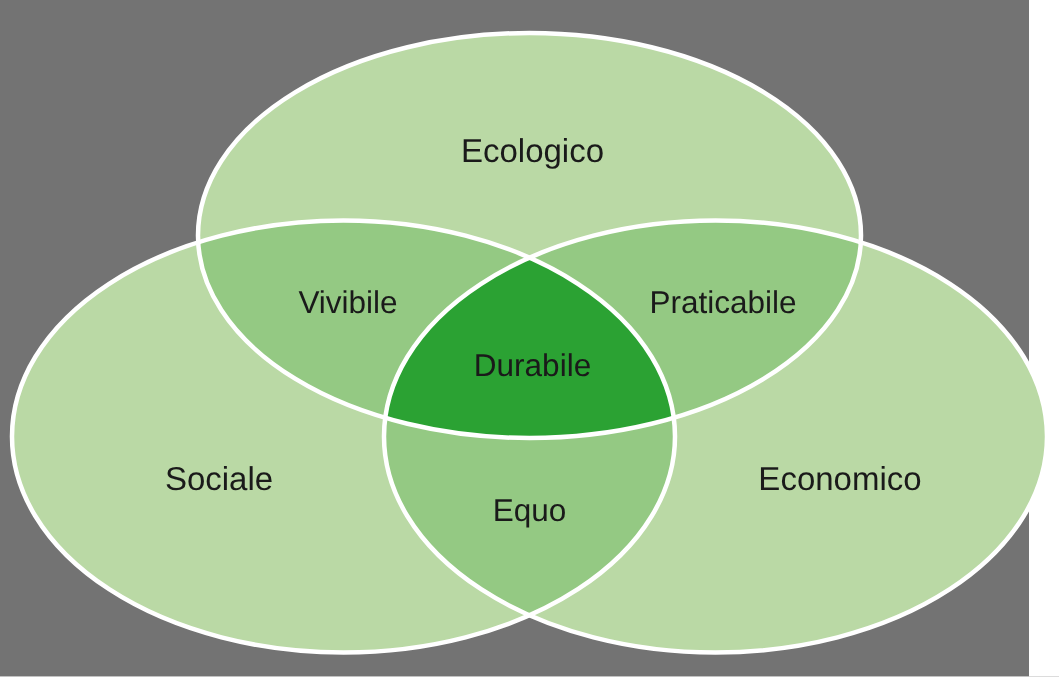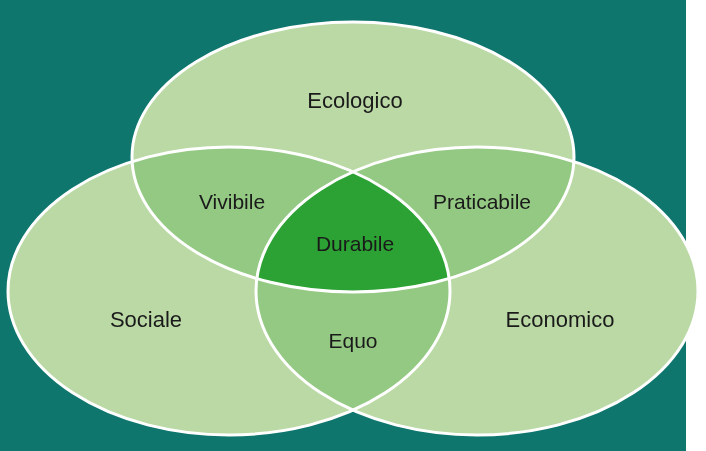--- a/index.html
+++ b/index.html
@@ -11,21 +11,21 @@
   body {
     width: 706px;
     height: 451px;
     font-family: "Liberation Sans", sans-serif;
     overflow: hidden;
   }
   #diagram-root {
     position: relative;
     width: 686px;
     height: 451px;
-    background: #0f766e;
+    background: #737373;
   }
   #venn-svg {
     display: block;
     width: 706px;
     height: 451px;
   }
   .venn-label {
     font-family: "Liberation Sans", sans-serif;
     font-size: 22px;
     fill: #1a1a1a;

